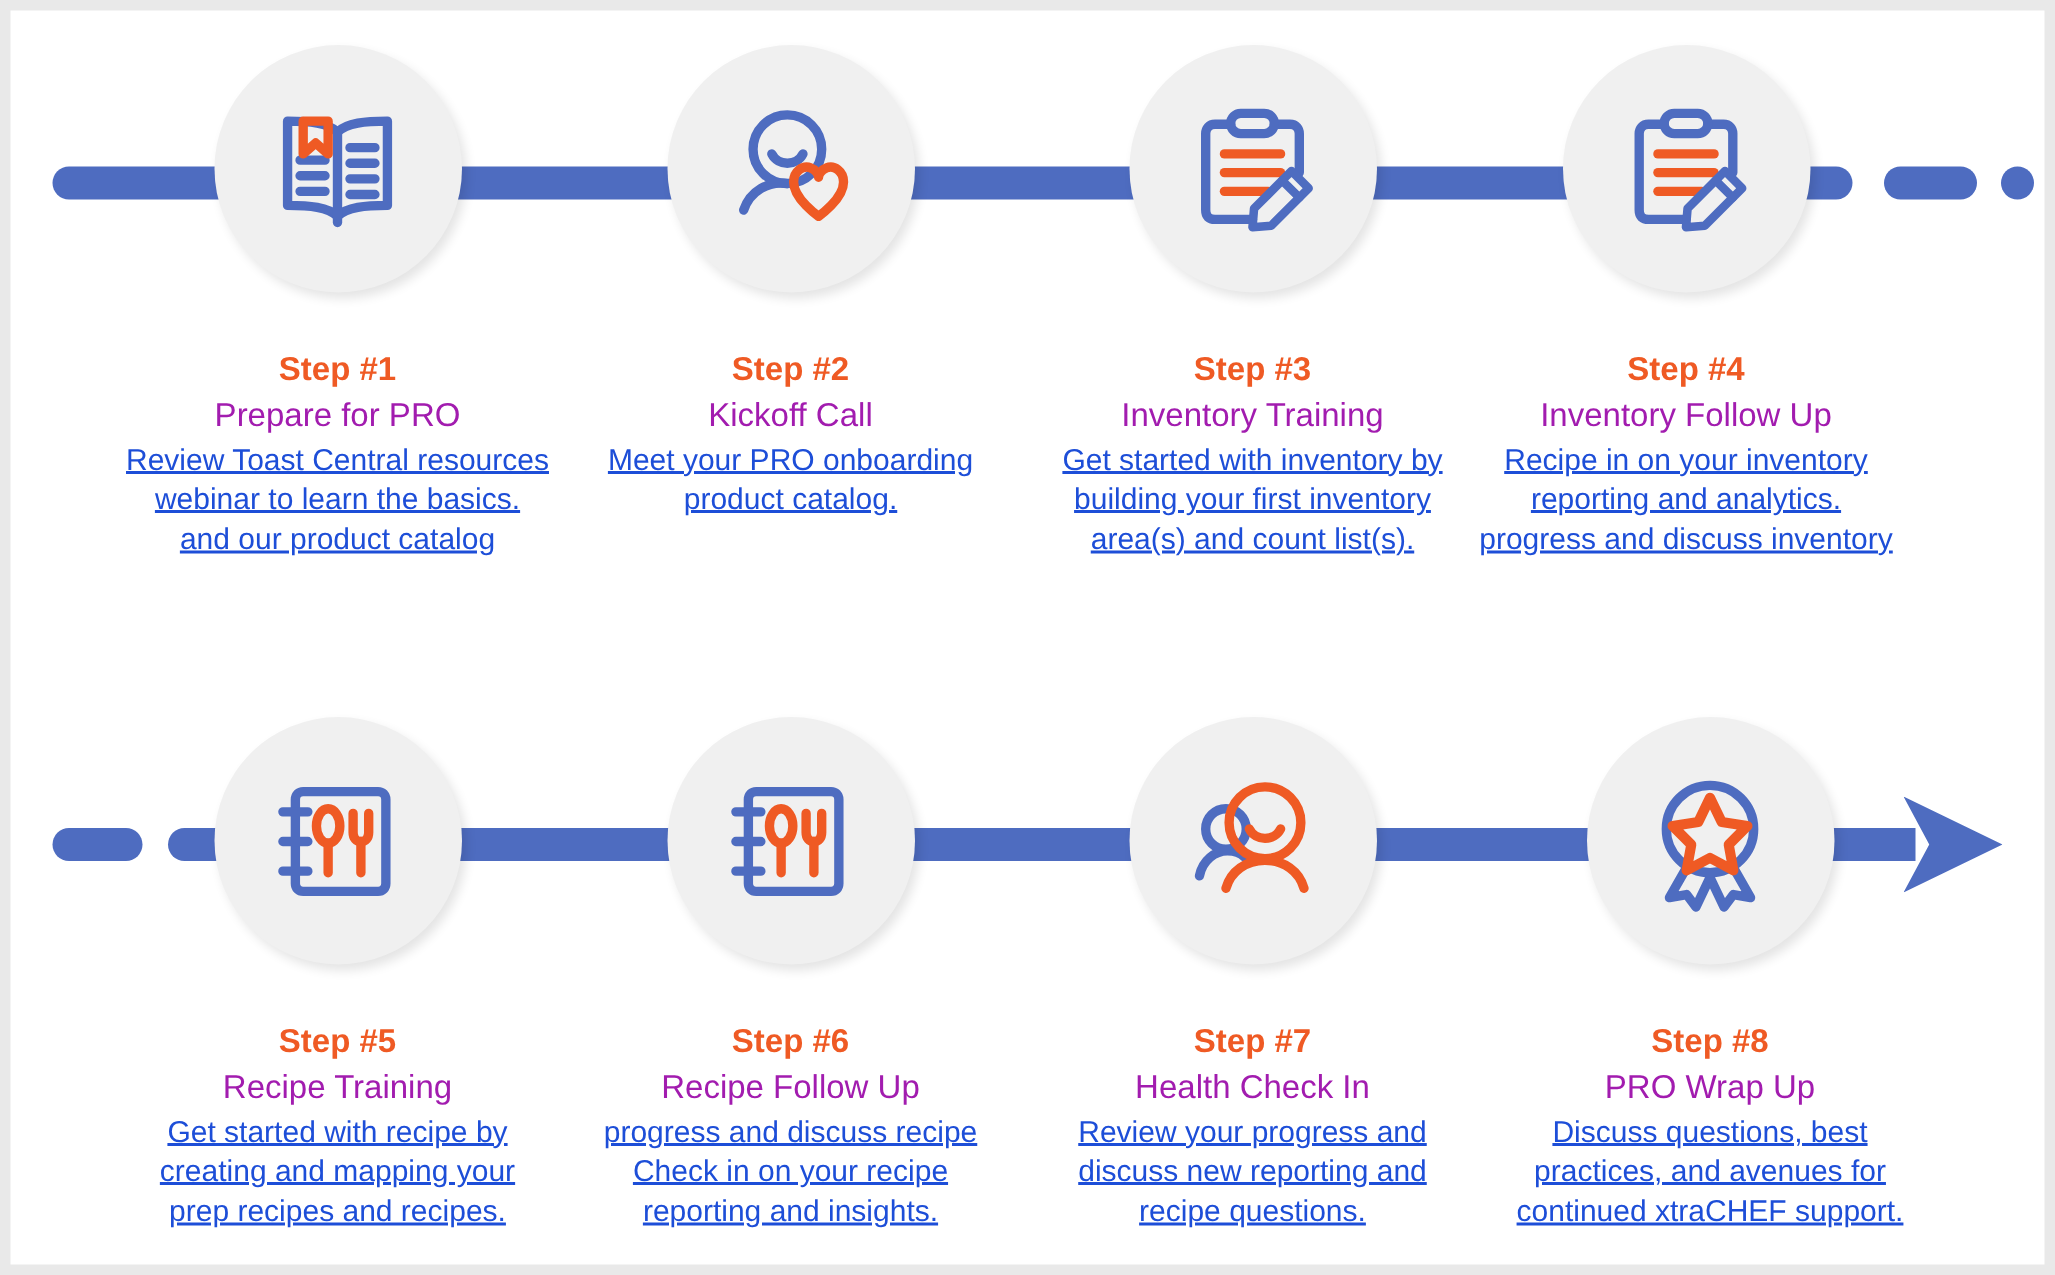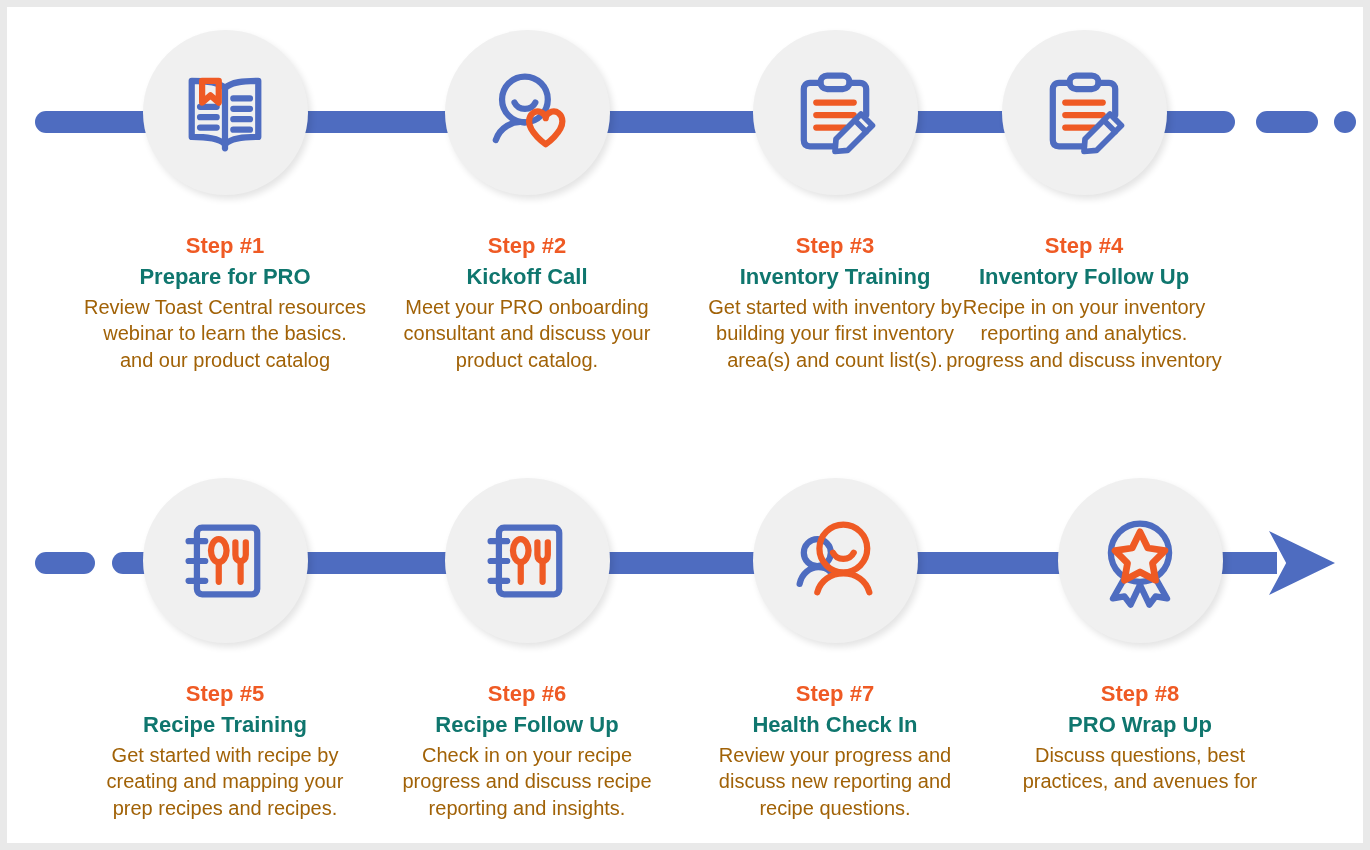--- a/index.html
+++ b/index.html
@@ -97,31 +97,32 @@
     margin-top: 39px;
     padding: 0 8px;
   }
   .step-label {
     color: #ef5a24;
     font-size: 22px;
     font-weight: bold;
     line-height: 1.1;
   }
   .step-title {
-    color: #0f766e;
+    color: #a21caf;
     font-size: 22px;
-    font-weight: bold;
+    font-weight: normal;
     line-height: 1.35;
     margin-top: 4px;
   }
   .step-desc {
-    color: #a16207;
+    color: #1d4ed8;
     font-size: 20px;
     line-height: 1.33;
     margin-top: 2px;
+    text-decoration: underline;
   }
   .step-desc span { display: block; }
 </style>
 </head>
 <body>
 
 <div id="infographic">
 
   <div class="row" id="row-1">
 
@@ -170,21 +171,20 @@
             <path d="M20 76 C24 64, 36 57, 48 59"></path>
           </g>
           <path d="M68 80 C68 80, 52 69, 52 58 C52 51, 58 47, 63 49 C66 50, 68 53, 68 55 C68 53, 70 50, 73 49 C78 47, 84 51, 84 58 C84 69, 68 80, 68 80 Z" fill="none" stroke="#ef5a24" stroke-width="6" stroke-linejoin="round"></path>
         </svg>
       </div>
       <div class="step-caption">
         <div class="step-label">Step #2</div>
         <div class="step-title">Kickoff Call</div>
         <div class="step-desc">
           <span>Meet your PRO onboarding</span>
-          <span>consultant and discuss your</span>
           <span>product catalog.</span>
         </div>
       </div>
     </div>
 
     <div class="step" style="left:658px;">
       <div class="bubble">
 
         <svg viewBox="0 0 100 100">
           <g fill="none" stroke="#4e6cc0" stroke-width="6" stroke-linecap="round" stroke-linejoin="round">
@@ -207,21 +207,21 @@
         <div class="step-label">Step #3</div>
         <div class="step-title">Inventory Training</div>
         <div class="step-desc">
           <span>Get started with inventory by</span>
           <span>building your first inventory</span>
           <span>area(s) and count list(s).</span>
         </div>
       </div>
     </div>
 
-    <div class="step" style="left:907px;">
+    <div class="step" style="left:947px;">
       <div class="bubble">
 
         <svg viewBox="0 0 100 100">
           <g fill="none" stroke="#4e6cc0" stroke-width="6" stroke-linecap="round" stroke-linejoin="round">
             <path d="M36 21 L26 21 C22 21, 20 24, 20 27 L20 76 C20 80, 22 82, 26 82 L50 82"></path>
             <path d="M64 21 L74 21 C78 21, 80 24, 80 27 L80 52"></path>
             <rect x="36" y="14" width="28" height="13" rx="6.5"></rect>
           </g>
           <g fill="none" stroke="#ef5a24" stroke-width="6" stroke-linecap="round">
             <path d="M32 40 L68 40"></path>
@@ -298,22 +298,22 @@
             <path d="M44 51 L44 70"></path>
             <path d="M60 32 L60 44 M70 32 L70 44 M60 44 C60 48, 62 50, 65 50 C68 50, 70 48, 70 44"></path>
             <path d="M65 50 L65 70"></path>
           </g>
         </svg>
       </div>
       <div class="step-caption">
         <div class="step-label">Step #6</div>
         <div class="step-title">Recipe Follow Up</div>
         <div class="step-desc">
+          <span>progress and discuss recipe</span>
           <span>Check in on your recipe</span>
-          <span>progress and discuss recipe</span>
           <span>reporting and insights.</span>
         </div>
       </div>
     </div>
 
     <div class="step" style="left:658px;">
       <div class="bubble">
 
         <svg viewBox="0 0 100 100">
           <g fill="none" stroke="#4e6cc0" stroke-width="6" stroke-linecap="round" stroke-linejoin="round">
@@ -349,18 +349,19 @@
           </g>
           <path d="M50 22 L57.5 37.5 L74 40 L62 52 L65 68.5 L50 60.5 L35 68.5 L38 52 L26 40 L42.5 37.5 Z" fill="none" stroke="#ef5a24" stroke-width="6.5" stroke-linejoin="round"></path>
         </svg>
       </div>
       <div class="step-caption">
         <div class="step-label">Step #8</div>
         <div class="step-title">PRO Wrap Up</div>
         <div class="step-desc">
           <span>Discuss questions, best</span>
           <span>practices, and avenues for</span>
+          <span>continued xtraCHEF support.</span>
         </div>
       </div>
     </div>
   </div>
 
 </div>
 
 </body></html>

